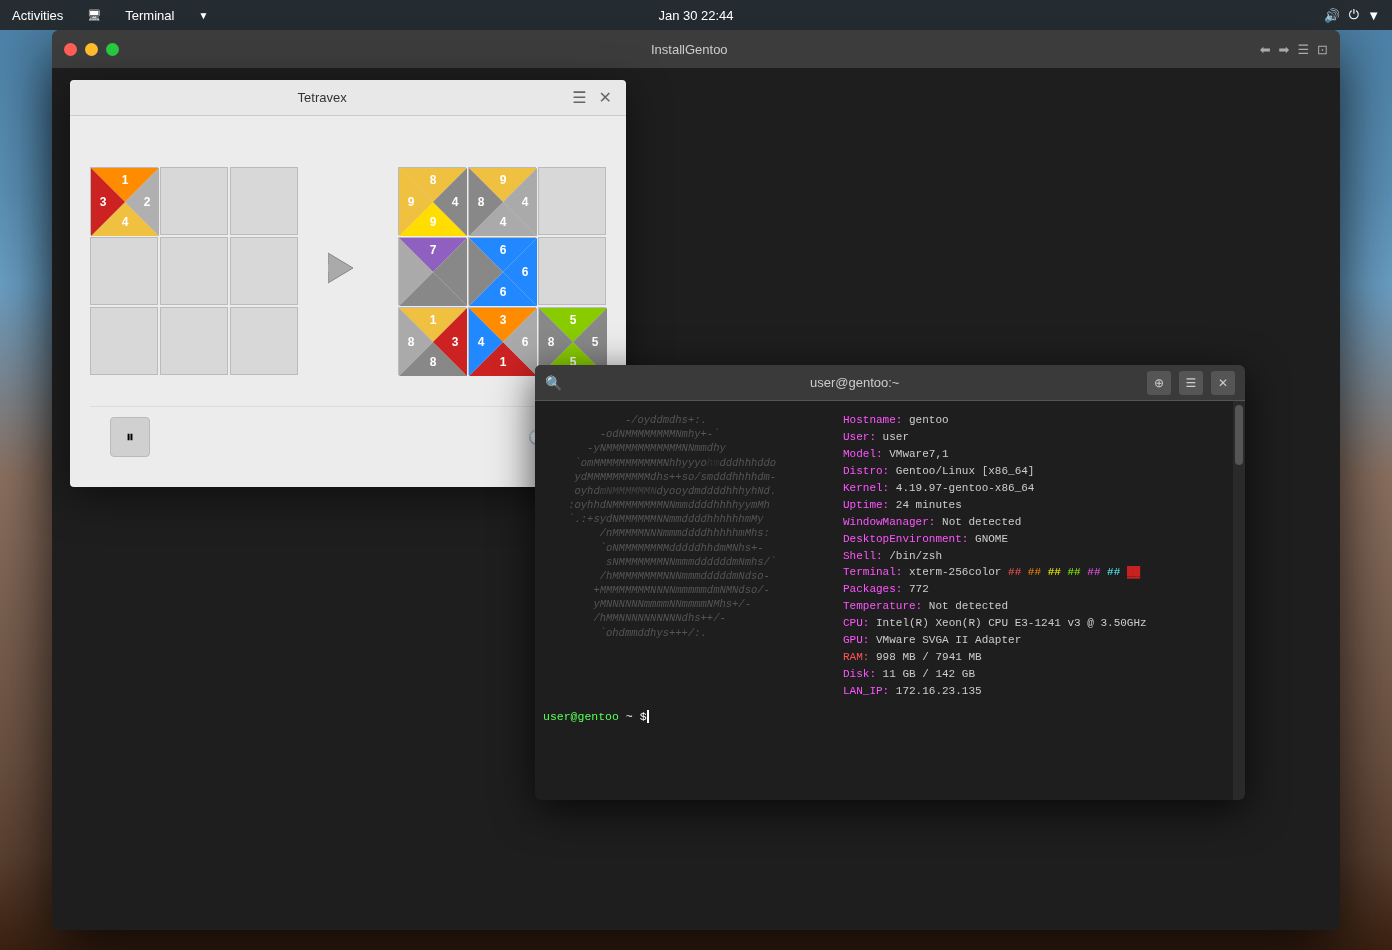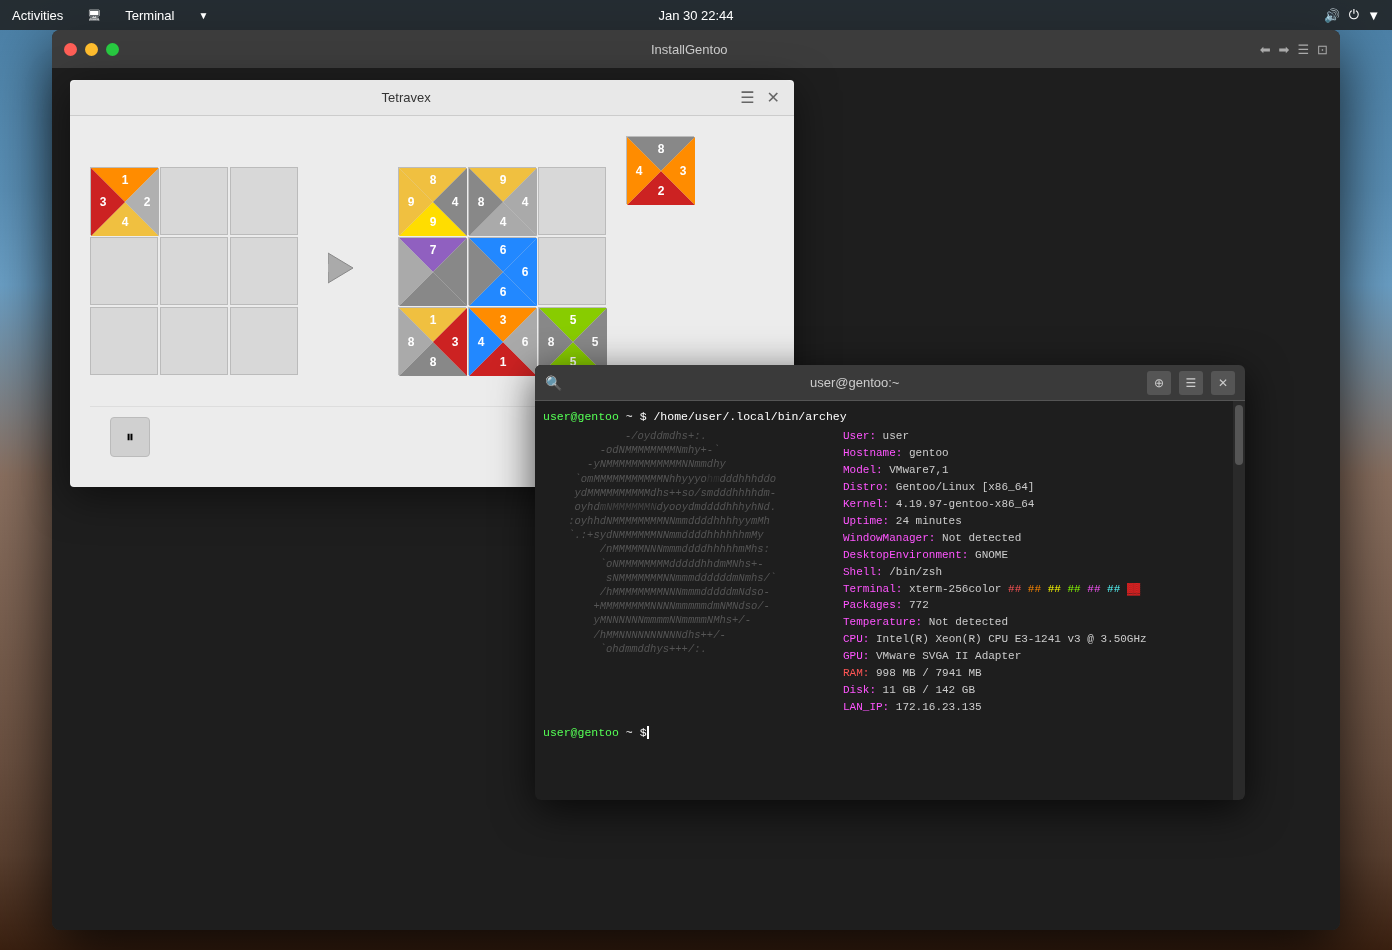--- a/index.html
+++ b/index.html
@@ -92,21 +92,21 @@
       border-radius: 0 0 8px 8px;
       overflow: hidden;
       height: calc(100% - 38px);
       position: relative;
     }
 
     
     .tetravex-window {
       position: absolute;
       top: 80px; left: 70px;
-      width: 724px;
+      width: 556px;
       background: #f0f0f0;
       border-radius: 4px;
       box-shadow: 0 10px 40px rgba(0,0,0,0.5);
       z-index: 50;
     }
     .tetravex-titlebar {
       height: 36px;
       background: #e8e8e8;
       border-radius: 8px 8px 0 0;
       display: flex;
@@ -468,45 +468,42 @@
     <span style="color:#aaa; font-size:14px; cursor:pointer;">🔍</span>
     <span class="terminal-title">user@gentoo:~</span>
     <div class="terminal-icons">
       <div class="terminal-icon-btn">⊕</div>
       <div class="terminal-icon-btn">☰</div>
       <div class="terminal-icon-btn">✕</div>
     </div>
   </div>
   <div class="terminal-body">
     <div class="terminal-content">
-      <div>
-        <span class="term-green">user@gentoo</span><span class="term-white"> ~ $ </span><span class="term-white">/home/user/.local/bin/archey</span>
-      </div>
       <div style="display:flex; margin-top:4px;">
 
         <div style="width:290px; font-size:10.5px; line-height:1.35; color:#555; white-space:pre;font-style:italic;">             -/oyddmdhs+:.
          -odNMMMMMMMMNmhy+-`
        -yNMMMMMMMMMMMMNNmmdhy
      `omMMMMMMMMMMMNhhyyyo<span style="color:#333;">hm</span>dddhhhddo
      ydMMMMMMMMMMd<span style="color:#555;">hs++so/</span>smdddhhhhdm-
      oyhd<span style="color:#444;">mNMMMMMMN</span>dyooy<span style="color:#555;">dmddddhhhyhN</span>d.
     :oyhhdNMMMMMMMMNNmmddddhhhhyym<span style="color:#555;">Mh</span>
     `.:+sydNMMMMMMNNmmddddhhhhhhm<span style="color:#555;">My</span>
          /nMMMMMNNNmmmddddhhhhhm<span style="color:#555;">Mhs</span>:
          `oNMMMMMMMMdddddhhdmMNhs+-
           sNMMMMMMMNNmmmddddddmNmhs/`
          /hMMMMMMMMNNNmmmdddddmNdso-
         +MMMMMMMMNNNNmmmmmdmNMNdso/-
         yMNNNNNNmmmmNNmmmmNMhs+/-
         /hMMNNNNNNNNNNdhs++/-
          `ohdmmddhys+++/:.</div>
 
         <div style="flex:1; font-size:11px; line-height:1.45; padding-left:10px;">
+          <div class="info-line"><span class="info-key">Hostname: </span><span class="info-val">gentoo</span></div>
           <div class="info-line"><span class="info-key">User: </span><span class="info-val">user</span></div>
-          <div class="info-line"><span class="info-key">Hostname: </span><span class="info-val">gentoo</span></div>
           <div class="info-line"><span class="info-key">Model: </span><span class="info-val">VMware7,1</span></div>
           <div class="info-line"><span class="info-key">Distro: </span><span class="info-val">Gentoo/Linux [x86_64]</span></div>
           <div class="info-line"><span class="info-key">Kernel: </span><span class="info-val">4.19.97-gentoo-x86_64</span></div>
           <div class="info-line"><span class="info-key">Uptime: </span><span class="info-val">24 minutes</span></div>
           <div class="info-line"><span class="info-key">WindowManager: </span><span class="info-val">Not detected</span></div>
           <div class="info-line"><span class="info-key">DesktopEnvironment: </span><span class="info-val">GNOME</span></div>
           <div class="info-line"><span class="info-key">Shell: </span><span class="info-val">/bin/zsh</span></div>
           <div class="info-line"><span class="info-key">Terminal: </span><span class="info-val">xterm-256color </span><span style="color:#ff5555;">##</span> <span style="color:#ff8800;">##</span> <span style="color:#ffff00;">##</span> <span style="color:#88ff00;">##</span> <span style="color:#ff55ff;">##</span> <span style="color:#55ffff;">##</span> <span style="color:#ff2222;">▓▓</span></div>
           <div class="info-line"><span class="info-key">Packages: </span><span class="info-val">772</span></div>
           <div class="info-line"><span class="info-key">Temperature: </span><span class="info-val">Not detected</span></div>

